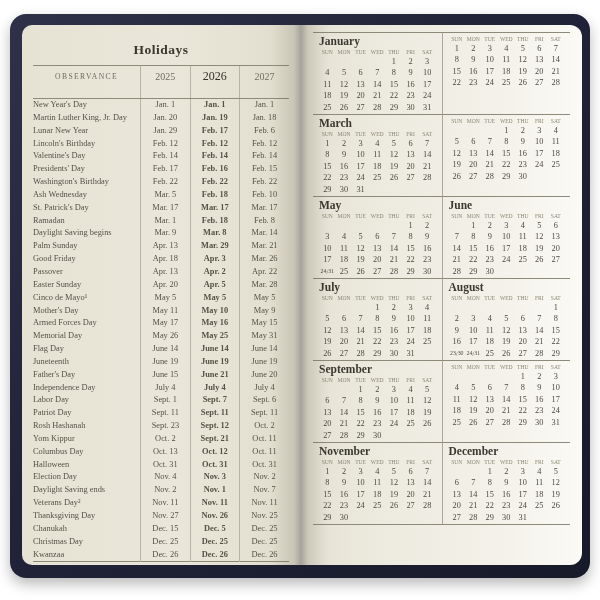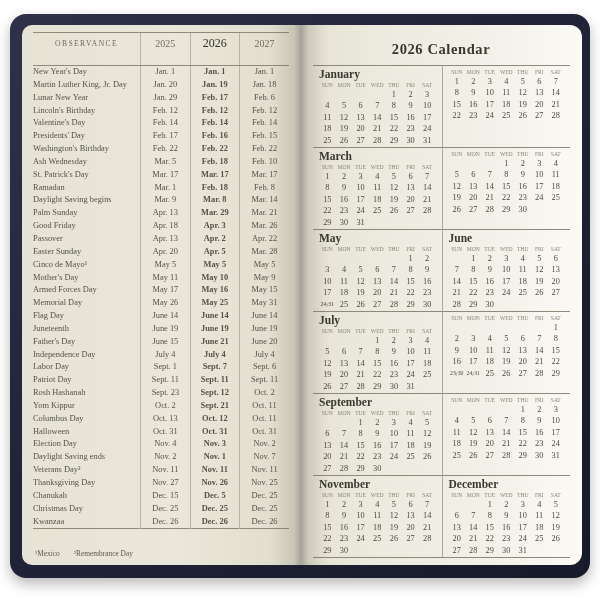--- a/index.html
+++ b/index.html
@@ -84,20 +84,21 @@
   .cell .tp{font-size:5.8px;vertical-align:top;}
   .cell .sl{font-size:6.5px;}
   .cell .bt{font-size:5.8px;vertical-align:bottom;}
 </style>
 </head>
 <body>
 
 <div class="book">
 
   <div class="page page-left">
+    <div class="lp-title">Holidays</div>
     <table class="holidays">
       <colgroup>
         <col class="c-obs">
           <col class="c-year">
           <col class="c-year">
           <col class="c-year">
       </colgroup>
       <thead>
         <tr>
           <th class="h-obs">OBSERVANCE</th>
@@ -324,21 +325,20 @@
             <td class="date vline">Dec. 26</td>
           </tr>
         </tbody>
     </table>
     <div class="footnote">
       <span>¹Mexico</span><span>²Remembrance Day</span>
     </div>
   </div>
 
   <div class="page page-right">
-    <div class="rp-title">2026 Calendar</div>
     <div class="months">
         <div class="month">
           <div class="mname">January</div>
           <div class="dayhdr">
             <span>SUN</span>
             <span>MON</span>
             <span>TUE</span>
             <span>WED</span>
             <span>THU</span>
             <span>FRI</span>
@@ -715,20 +715,21 @@
             <span class="cell">26</span>
             <span class="cell">27</span>
             <span class="cell">28</span>
             <span class="cell">29</span>
             <span class="cell">30</span>
             <span class="cell">31</span>
             <span class="cell"></span>
           </div>
         </div>
         <div class="month right-col">
+          <div class="mname">August</div>
           <div class="dayhdr">
             <span>SUN</span>
             <span>MON</span>
             <span>TUE</span>
             <span>WED</span>
             <span>THU</span>
             <span>FRI</span>
             <span>SAT</span>
           </div>
           <div class="wk">

